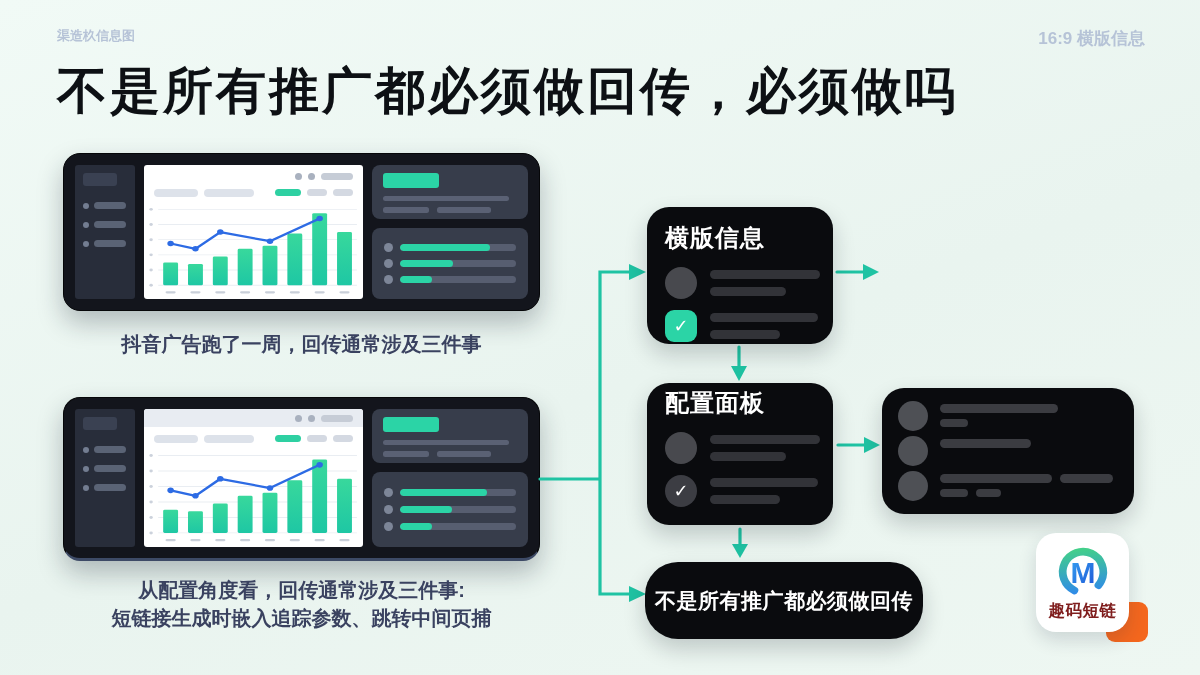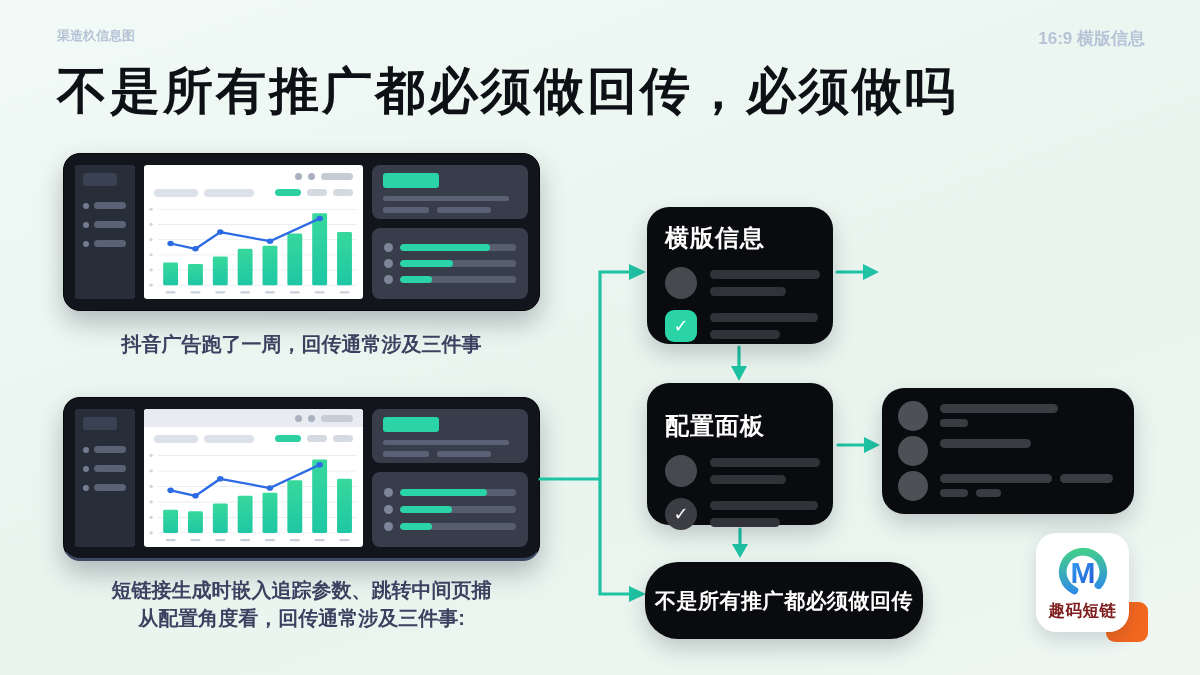--- a/index.html
+++ b/index.html
@@ -56,21 +56,21 @@
 
   
   .caption { position:absolute; left:63px; width:477px; text-align:center;
              font-size:20px; line-height:1.38; font-weight:600; color:#3a4260; }
   .cap1 { top:331px; } .cap2 { top:577px; }
 
   
   .fbox { position:absolute; background:#0a0b0e; border-radius:22px; color:#fff;
           box-shadow:0 10px 22px rgba(15,25,35,.2); }
   .b-node { left:647px; top:207px; width:186px; height:137px; padding:15px 18px; }
-  .b-config { left:647px; top:383px; width:186px; height:142px; padding:27px 18px; }
+  .b-config { left:647px; top:383px; width:186px; height:142px; padding:4px 18px; }
   .fbox-title { font-size:24px; font-weight:900; letter-spacing:1px; margin-bottom:13px; }
   .frow { display:flex; align-items:center; gap:13px; margin-top:11px; }
   .fcircle { width:32px; height:32px; border-radius:50%; background:#48494e; flex:none; }
   .fcheck { width:32px; height:32px; flex:none; display:flex; align-items:center; justify-content:center;
             color:#fff; font-size:18px; font-weight:900; }
   .fcheck.teal { background:#2bd4a6; border-radius:9px; }
   .fcheck.dark { background:#3c3d43; border-radius:50%; }
   .fbars { display:flex; flex-direction:column; gap:8px; }
   .fb { height:9px; border-radius:4.5px; background:#323338; }
   .w110{width:110px;} .w76{width:76px;} .w108{width:108px;} .w70{width:70px;}
@@ -329,22 +329,22 @@
             <span class="pdot"></span>
             <span class="ptrack">
               <span class="pfill" style="width:28%"></span>
             </span>
           </div>
       </div>
     </div>
   </div>
 
   <div class="caption cap2">
+    <div>从配置角度看，回传通常涉及三件事:</div>
     <div>短链接生成时嵌入追踪参数、跳转中间页捕</div>
-    <div>从配置角度看，回传通常涉及三件事:</div>
   </div>
 
   <svg class="connectors" viewBox="0 0 1200 675">
     <g stroke="#1fc3a3" stroke-width="3.2" fill="none" stroke-linecap="round">
       <path d="M540 479 H600 M600 479 V272 H629 M600 479 V594 H629"></path>
       <path d="M837 272 H863"></path>
       <path d="M838 445 H864"></path>
       <path d="M739 347 V366"></path>
       <path d="M740 529 V544"></path>
     </g>

